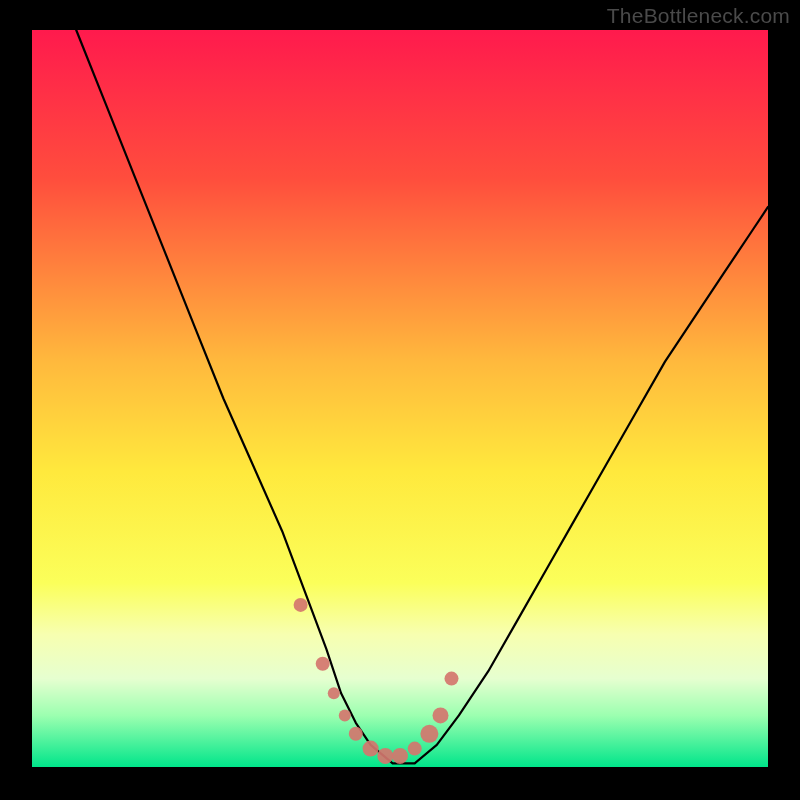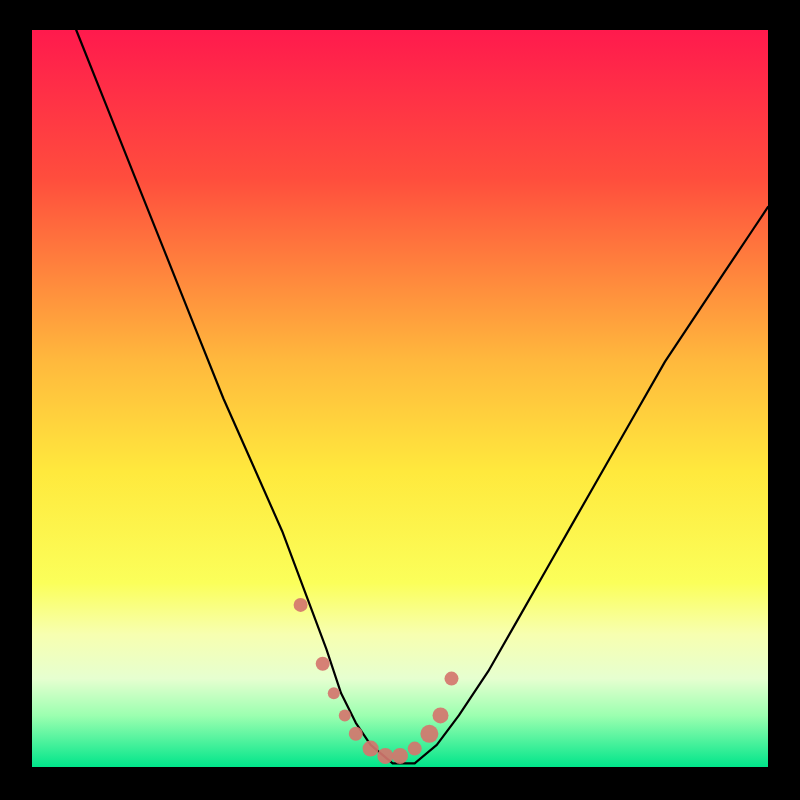--- a/index.html
+++ b/index.html
@@ -30,20 +30,21 @@
   }
   svg {
     position: absolute;
     top: 0; left: 0;
   }
 </style>
 </head>
 <body>
 
 <div class="frame">
+  <div class="watermark">TheBottleneck.com</div>
   <svg id="chart-svg" width="800" height="800">
       <defs>
         <linearGradient id="bg-grad" x1="0" y1="0" x2="0" y2="1">
           <stop offset="0%" stop-color="#ff1a4d"></stop>
           <stop offset="20%" stop-color="#ff4d3d"></stop>
           <stop offset="45%" stop-color="#ffb93d"></stop>
           <stop offset="60%" stop-color="#ffe93d"></stop>
           <stop offset="75%" stop-color="#fbff5a"></stop>
           <stop offset="82%" stop-color="#f7ffb0"></stop>
           <stop offset="88%" stop-color="#e6ffd0"></stop>

